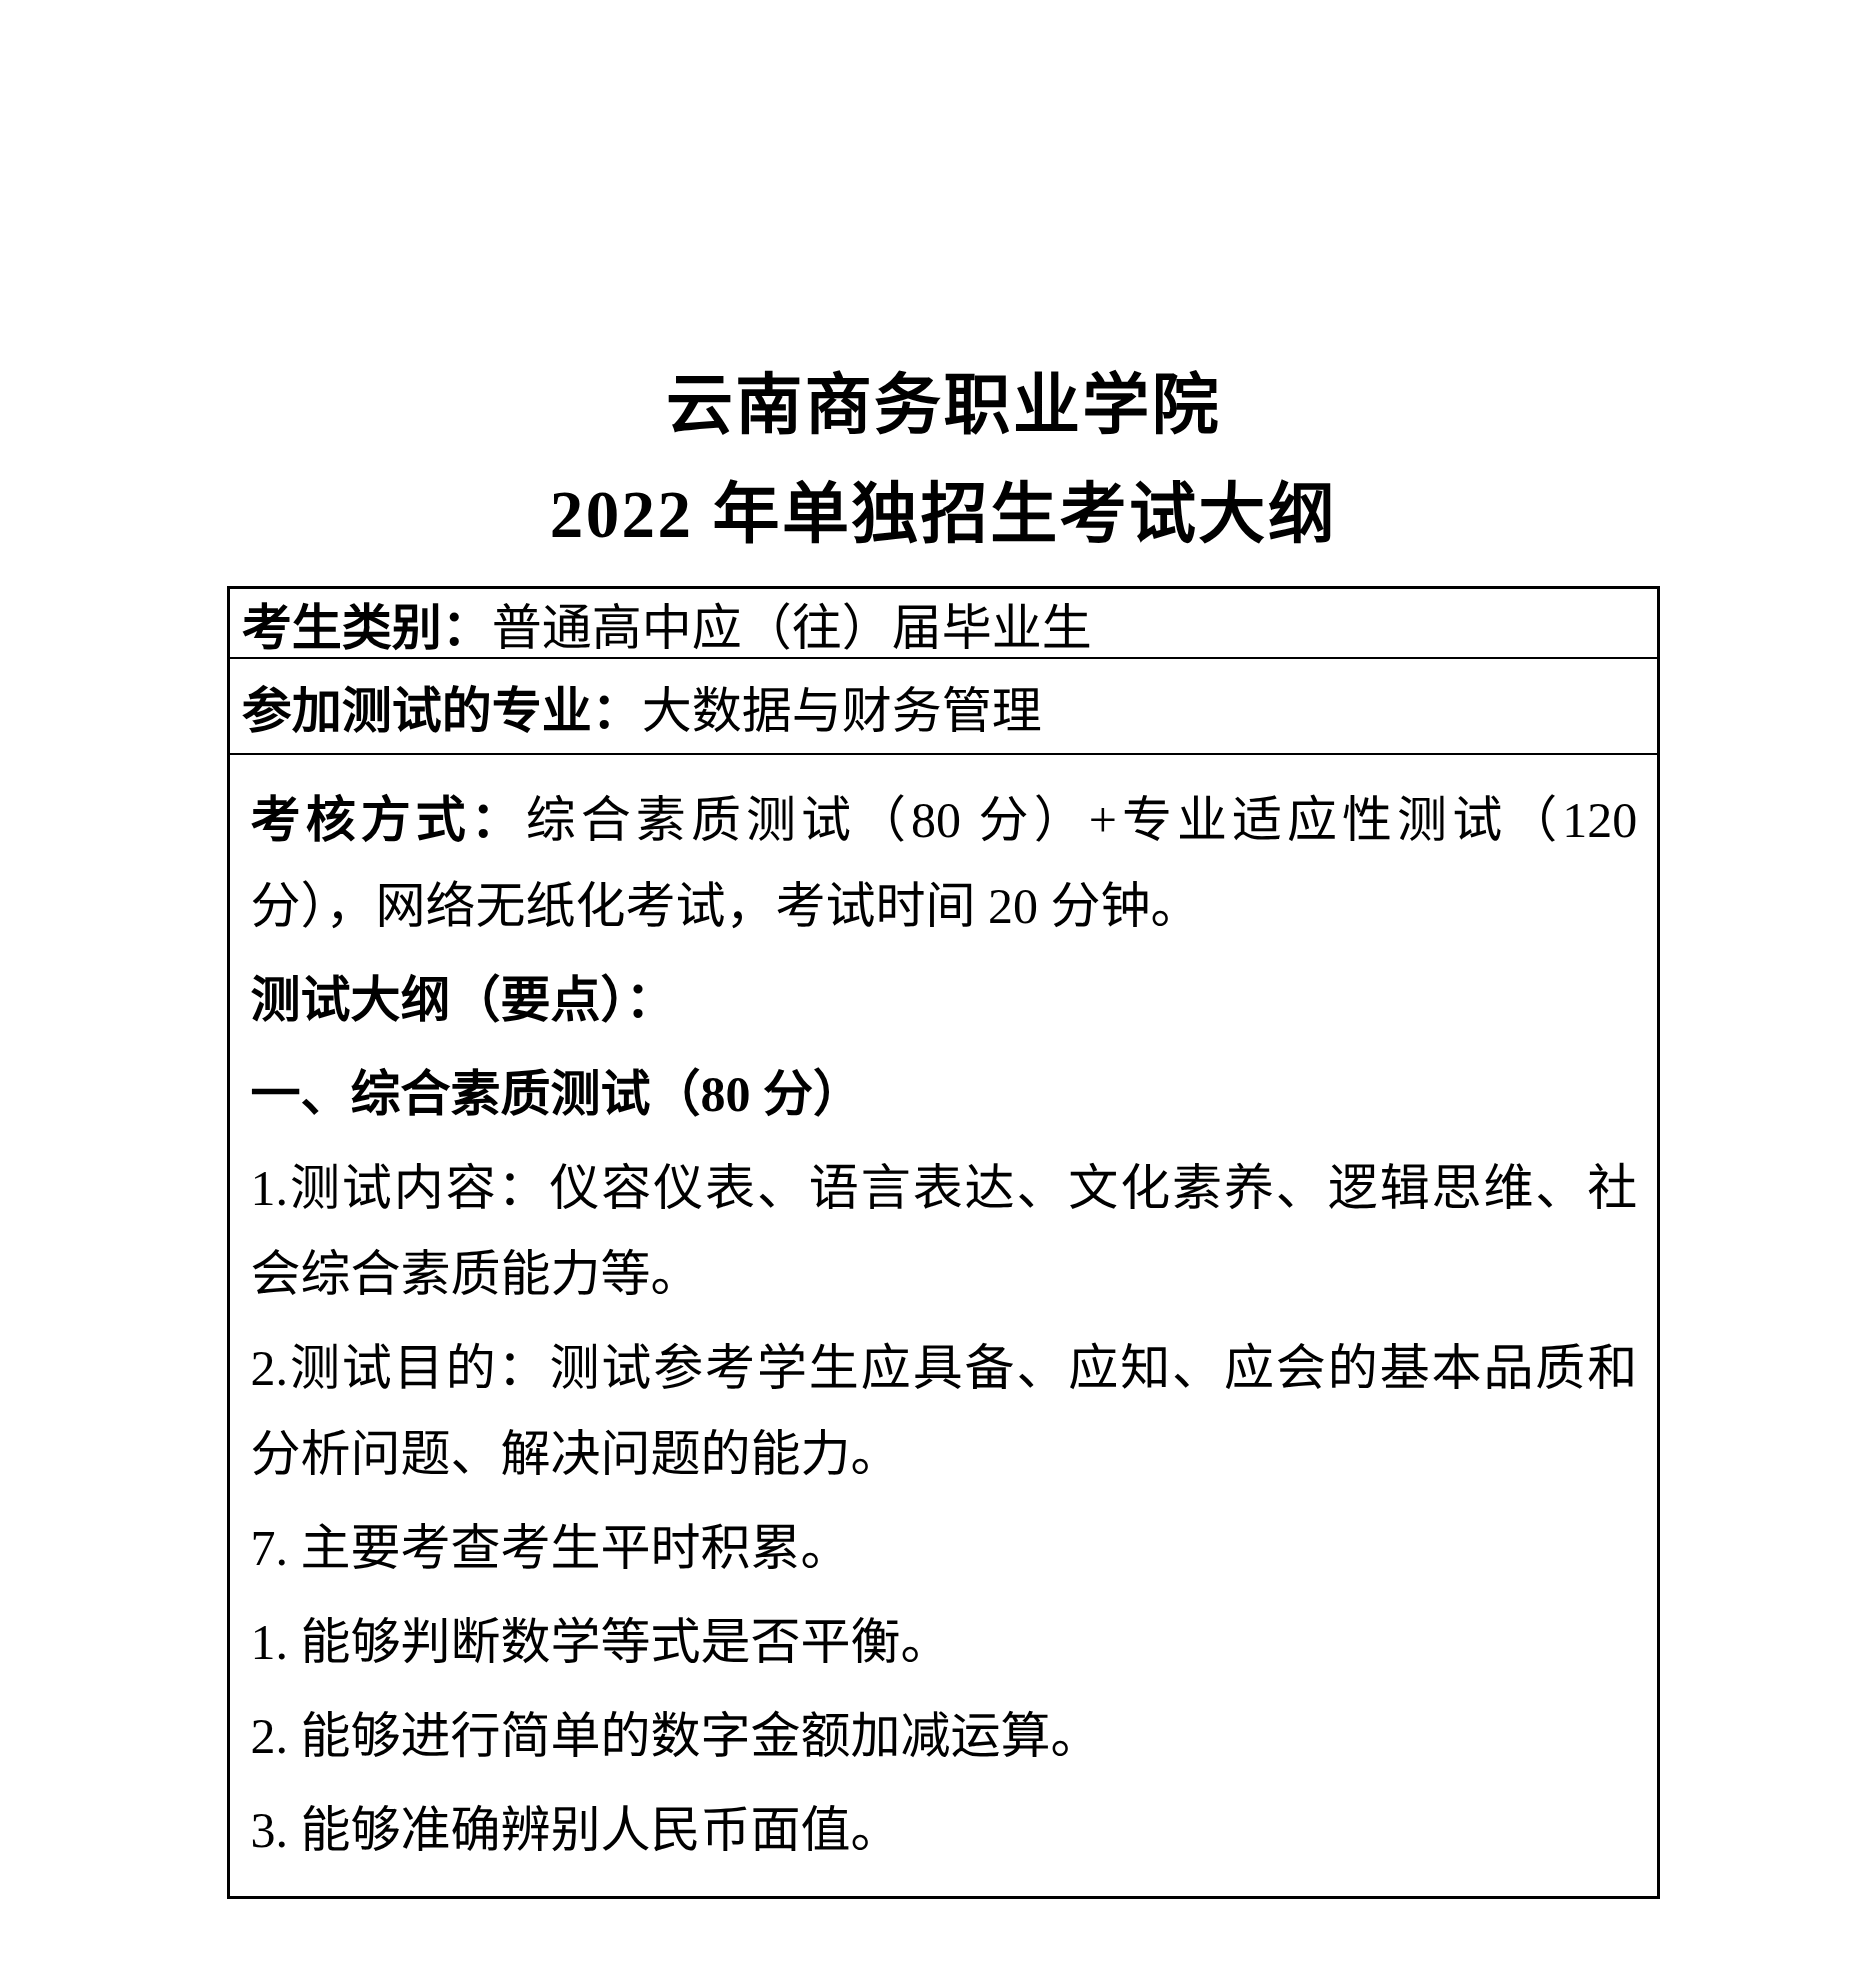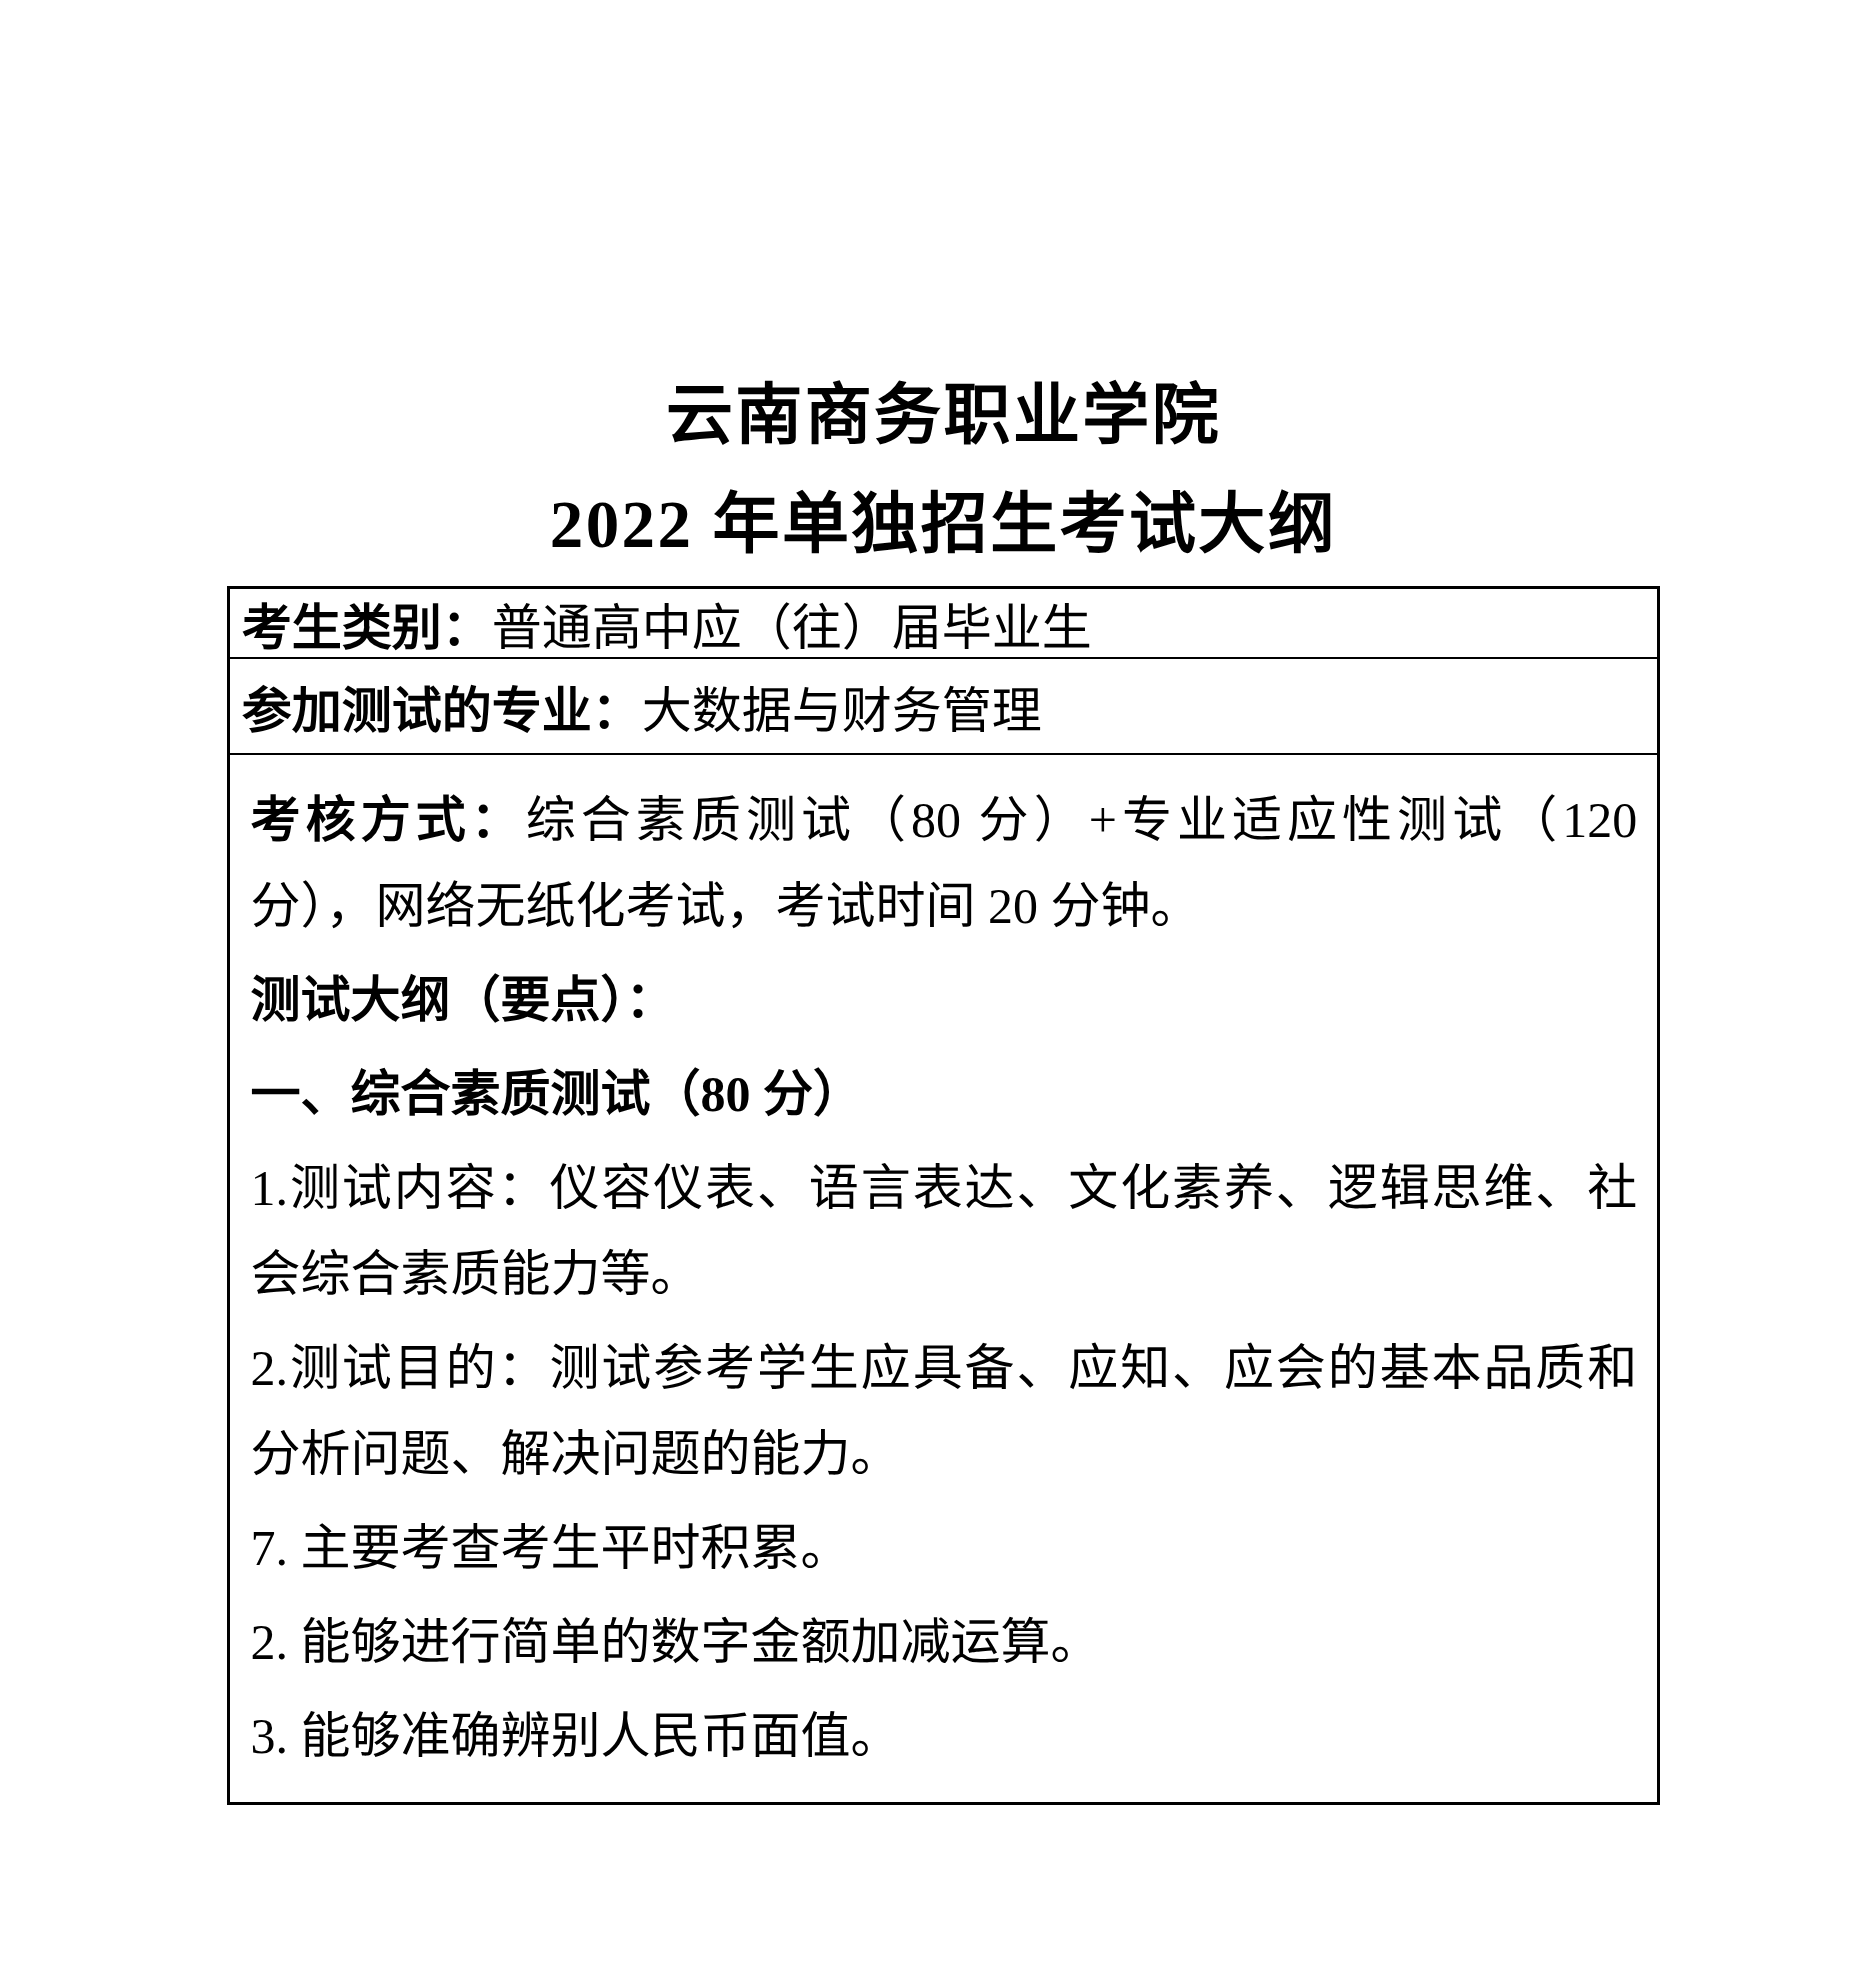--- a/index.html
+++ b/index.html
@@ -11,21 +11,21 @@
     position: relative;
     width: 1872px;
     height: 2647px;
     background: #ffffff;
     color: #000000;
     font-family: "Liberation Serif", "DejaVu Serif", serif;
     overflow: hidden;
   }
   .title-block {
     position: absolute;
-    top: 361px;
+    top: 351px;
     left: 227px;
     width: 1433px;
     text-align: center;
   }
   .doc-title {
     margin: 0;
     font-size: 67px;
     font-weight: bold;
     line-height: 109px;
     letter-spacing: 2.4px;
@@ -96,20 +96,21 @@
 
       <p class="bold">测试大纲（要点）：</p>
 
       <p class="bold">一、综合素质测试（80 分）</p>
 
       <p>1.测试内容：仪容仪表、语言表达、文化素养、逻辑思维、社会综合素质能力等。</p>
       <p>2.测试目的：测试参考学生应具备、应知、应会的基本品质和分析问题、解决问题的能力。</p>
       <p>7. 主要考查考生平时积累。</p>
 
 
+      <p>1. 能够判断数学等式是否平衡。</p>
       <p>2. 能够进行简单的数字金额加减运算。</p>
       <p>3. 能够准确辨别人民币面值。</p>
 
     </div>
   </div>
 
 </div>
 
 
 </body></html>

